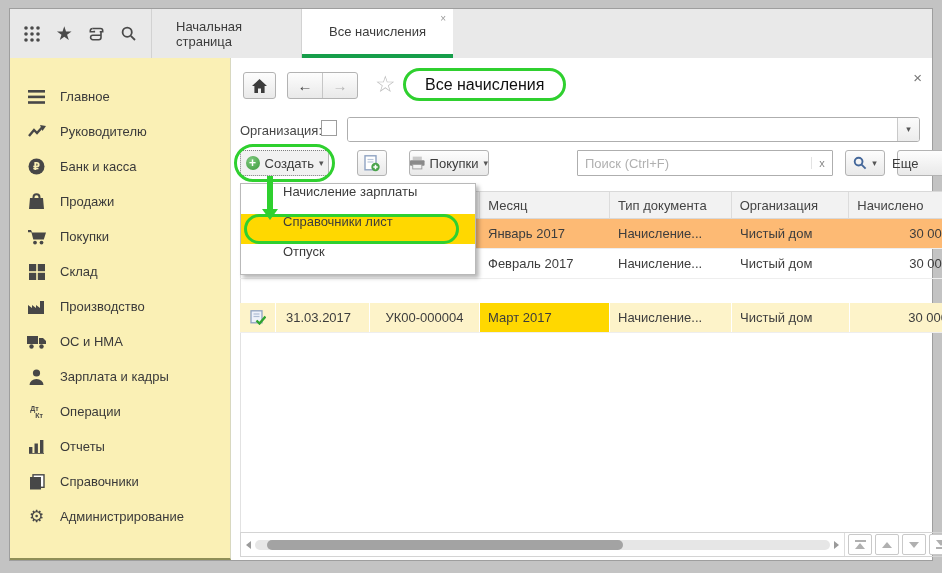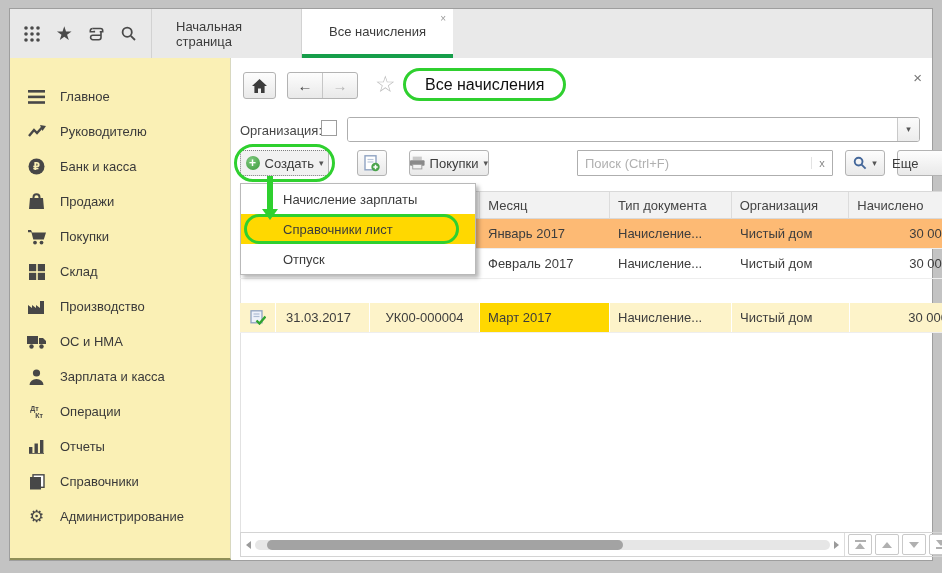--- a/index.html
+++ b/index.html
@@ -84,21 +84,21 @@
   .c-type{width:122px;padding-left:8px;}
   .c-org{width:118px;padding-left:8px;}
   .c-amt{width:107px;justify-content:flex-end;padding-right:8px;}
   .row-stripe{background:#fdba74;}
   .row-sel{background:var(--rowsel);margin-top:24px;}
   .row-sel .td{border-right:1px solid #fff;}
   .cell-cur{background:var(--hl);}
   
   .menu{left:9px;top:125px;width:234px;background:#fff;border:1px solid #b9b9b9;
         box-shadow:3px 3px 4px rgba(0,0,0,.28);z-index:5;}
-  .menu-item{height:30px;display:flex;align-items:center;padding-left:42px;font-size:13px;
+  .menu-item{height:30px;display:flex;padding-left:42px;font-size:13px;
              color:#3c3c3c;cursor:pointer;position:relative;box-sizing:border-box;}
   .menu-item.hl{background:var(--hl);}
   .item-ring{position:absolute;left:3px;right:16px;top:0;bottom:0;border:3px solid var(--ann);
              border-radius:15px;box-sizing:border-box;pointer-events:none;}
   .ann-arrow{left:36px;top:118px;width:6px;height:33px;background:var(--ann);z-index:6;pointer-events:none;}
   .ann-arrow::after{content:"";position:absolute;left:-5px;top:33px;width:0;height:0;
                     border-left:8px solid transparent;border-right:8px solid transparent;
                     border-top:11px solid var(--ann);}
   
   .scrollstrip{left:9px;top:474px;width:717px;height:25px;border:1px solid #d4d4d4;
@@ -250,21 +250,21 @@
           </span>
         <span>ОС и НМА</span>
       </div>
       <div class="side-item">
         <span class="side-icon">
           <svg width="15" height="16" viewBox="0 0 15 16">
               <circle cx="7.5" cy="4" r="3.6" fill="#474747"></circle>
               <path d="M0.5 16 a7 6 0 0 1 14 0 z" fill="#474747"></path>
             </svg>
           </span>
-        <span>Зарплата и касса</span>
+        <span>Зарплата и кадры</span>
       </div>
       <div class="side-item">
         <span class="side-icon">
           <span class="dtkt"><span>Дт</span><br><span style="padding-left:5px">Кт</span></span>
           </span>
         <span>Операции</span>
       </div>
       <div class="side-item">
         <span class="side-icon">
           <svg width="15" height="14" viewBox="0 0 15 14">

